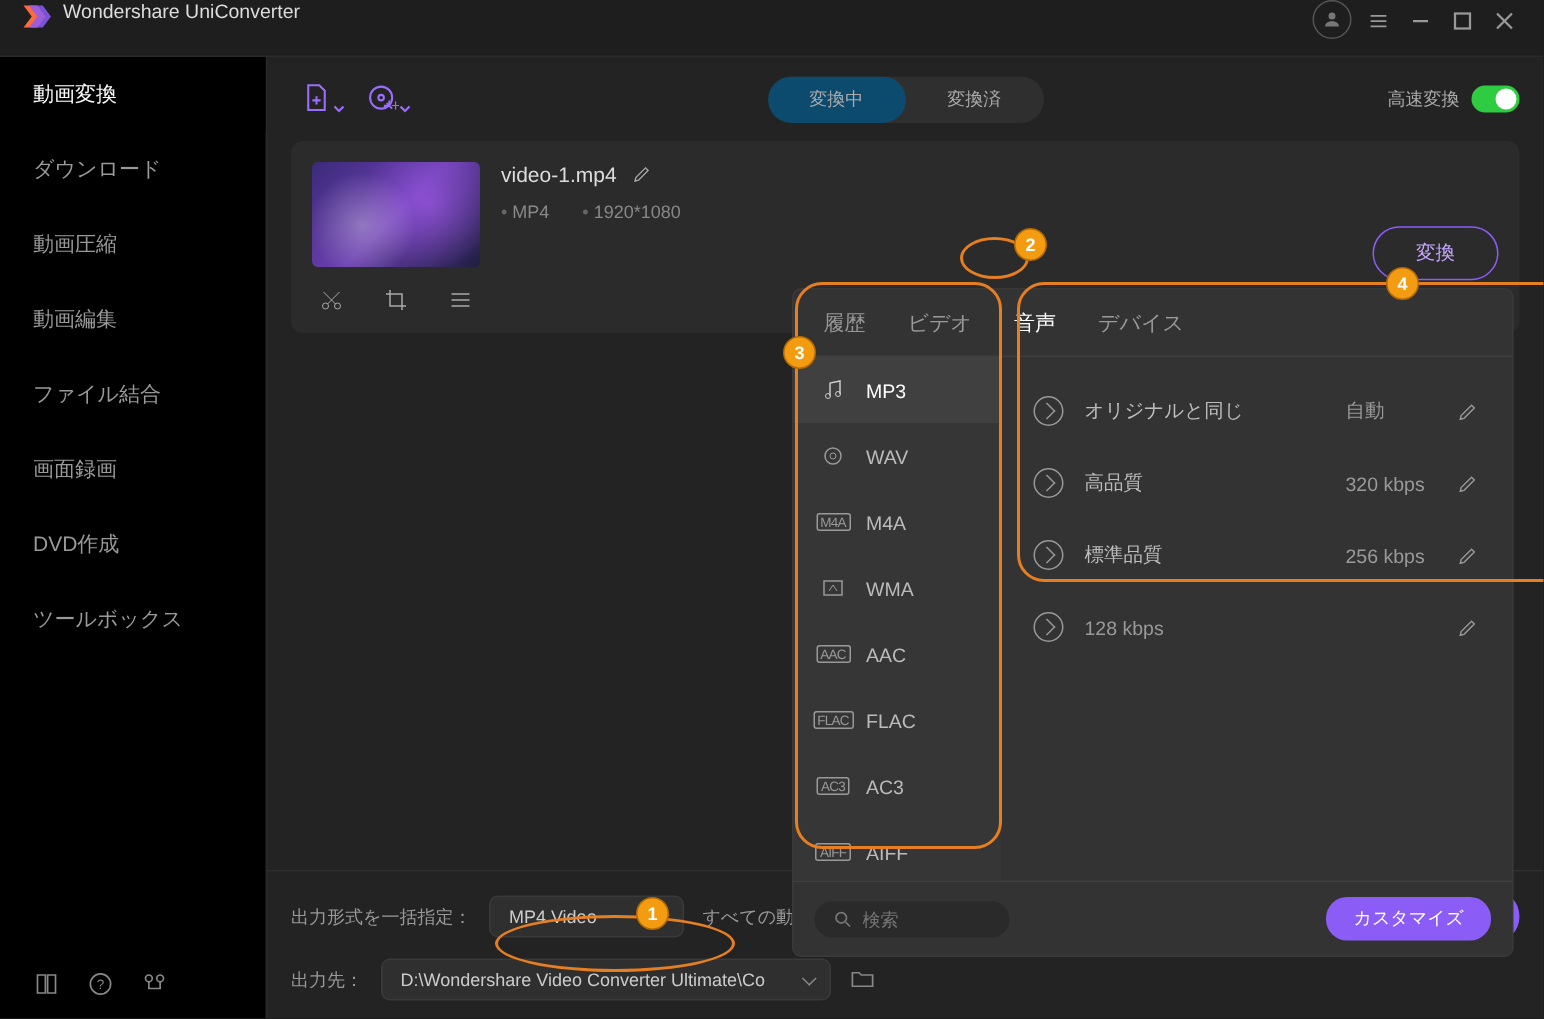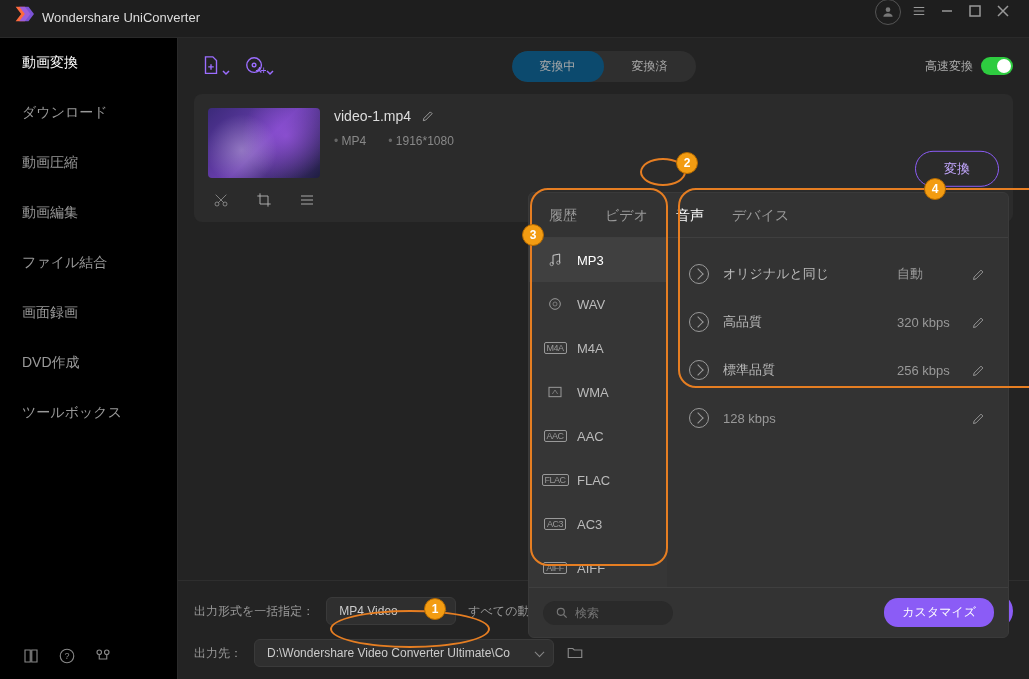--- a/index.html
+++ b/index.html
@@ -1,18 +1,18 @@
 <!DOCTYPE html>
 <html><head>
 <meta charset="utf-8">
 <style>
   * { box-sizing: border-box; margin: 0; padding: 0; font-family: -apple-system, BlinkMacSystemFont, "Segoe UI", sans-serif; }
   body { background: #1a1a1a; color: #ccc; width: 1029px; height: 679px; overflow: hidden; font-size: 13px; }
   
-  .titlebar { height: 38px; background: #1e1e1e; display: flex; align-items: flex-end; padding: 12px 12px; border-bottom: 1px solid #2a2a2a; }
+  .titlebar { height: 38px; background: #1e1e1e; display: flex; align-items: flex-start; padding: 0 12px; border-bottom: 1px solid #2a2a2a; }
   .titlebar .logo { width: 22px; height: 22px; margin-right: 8px; }
   .titlebar .title { color: #ddd; font-size: 13px; flex: 1; }
   .titlebar .win-btn { width: 28px; height: 28px; display: flex; align-items: center; justify-content: center; color: #999; cursor: pointer; }
   .titlebar .avatar-circle { width: 26px; height: 26px; border: 1px solid #555; border-radius: 50%; display:flex; align-items:center; justify-content:center; margin-right:4px; }
   
   .main { display: flex; height: calc(100% - 38px); }
   .sidebar { width: 178px; background: #000000; border-right: 1px solid #2a2a2a; display: flex; flex-direction: column; }
   .sidebar .nav-item { padding: 16px 22px; color: #999; cursor: pointer; font-size: 14px; }
   .sidebar .nav-item.active { background: #000; color: #fff; font-weight: 500; }
   .sidebar .spacer { flex: 1; }
@@ -211,21 +211,21 @@
         <div class="item-title-row">
           <span>video-1.mp4</span>
           <span>
               <svg width="14" height="14" viewBox="0 0 24 24">
                 <path d="M4 20l4-1 11-11-3-3L5 16z" stroke="#aaa" fill="none" stroke-width="1.5"></path>
               </svg>
             </span>
         </div>
         <div class="meta-row">
           <span>MP4</span>
-          <span>1916*1080</span>
+          <span>1920*1080</span>
         </div>
       </div>
       <button class="convert-btn">変換</button>
     </div>
 
     <div class="format-popup">
       <div class="format-tabs">
         <span class="ft">履歴</span>
         <span class="ft">ビデオ</span>
         <span class="ft active">音声</span>

